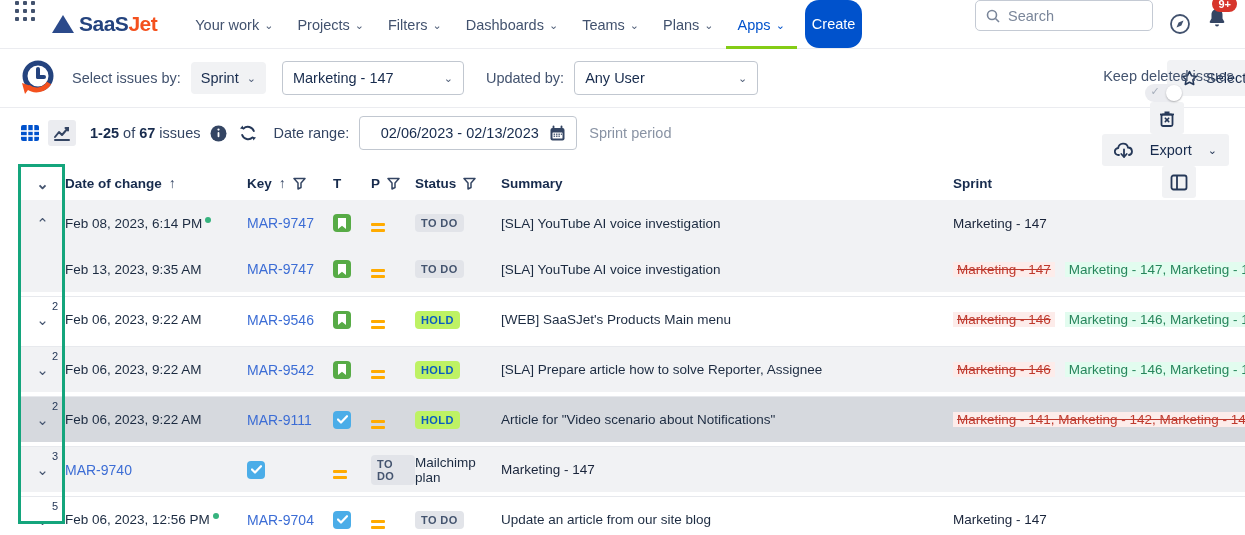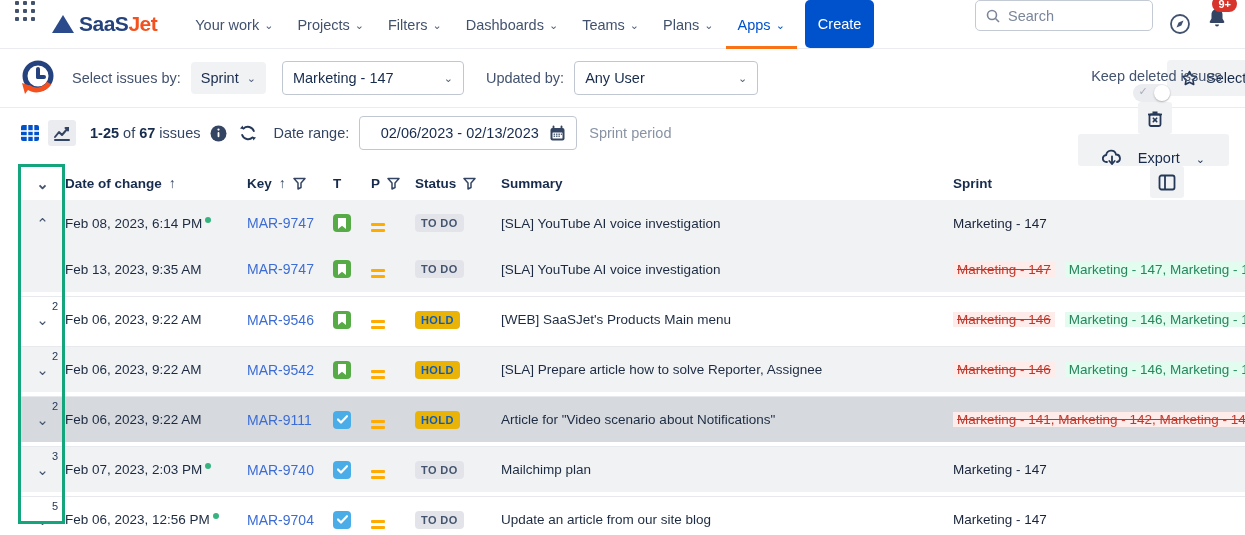--- a/index.html
+++ b/index.html
@@ -9,23 +9,23 @@
   .topnav{height:49px;display:flex;padding:0 14px 0 14px;border-bottom:1px solid #ebecf0;background:#fff;}
   .appswitch{width:24px;height:24px;display:grid;grid-template-columns:repeat(3,6px);grid-template-rows:repeat(3,6px);gap:2px;place-content:center;margin-right:14px;cursor:pointer;}
   .appswitch i{width:4px;height:4px;border-radius:1px;background:#42526e;}
   .logo{display:flex;align-items:center;gap:5px;margin-right:26px;cursor:pointer;}
   .logo .tri{width:0;height:0;border-left:11px solid transparent;border-right:11px solid transparent;border-bottom:18px solid #2b4a8b;position:relative;}
   .logo .word{font-size:21px;font-weight:700;letter-spacing:-.5px;}
   .logo .w1{color:#24437e;}
   .logo .w2{color:#f4511e;}
   .nav-item{height:49px;display:flex;align-items:center;gap:5px;padding:0 12px;font-size:14.5px;color:#42526e;cursor:pointer;white-space:nowrap;}
   .nav-item .chev{font-size:11px;color:#505f79;transform:translateY(1px);}
-  .nav-item.active{color:#0052cc;border-bottom:3px solid #f97316;padding-top:3px;}
+  .nav-item.active{color:#0052cc;border-bottom:3px solid #84cc16;padding-top:3px;}
   .nav-item.active .chev{color:#0052cc;}
-  .create-btn{background:#0052cc;color:#fff;font-size:14.5px;font-weight:500;border:none;border-radius:5px;padding:7px 13px;margin-left:8px;cursor:pointer;}
+  .create-btn{background:#0052cc;color:#fff;font-size:14.5px;font-weight:500;border:none;border-radius:14px;padding:7px 7px;margin-left:8px;cursor:pointer;}
   .searchbox{margin-left:auto;display:flex;align-items:center;gap:8px;border:1px solid #c4cad4;border-radius:5px;height:31px;width:178px;padding:0 10px;color:#7a869a;}
   .searchbox input{border:none;outline:none;width:120px;font-size:14.5px;color:#42526e;background:transparent;}
   .searchbox input::placeholder{color:#7a869a;}
   .iconbtn{margin-left:16px;cursor:pointer;display:flex;align-items:center;}
   .bellwrap{position:relative;margin-left:14px;cursor:pointer;width:26px;height:30px;}
   .badge9{position:absolute;top:-4px;right:-6px;background:#d7352b;color:#fff;font-size:11px;font-weight:700;border-radius:9px;padding:2px 6px;z-index:2;}
 
   
   .filterbar{height:59px;display:flex;align-items:center;padding:0 0 0 16px;border-bottom:1px solid #ebecf0;}
   .applogo{margin-right:14px;}
@@ -50,21 +50,21 @@
   .dateinput{display:flex;align-items:center;border:1px solid #c1c7d0;border-radius:4px;height:34px;width:218px;padding:0 10px;cursor:pointer;}
   .dateinput .dval{flex:1;text-align:center;font-size:14.5px;color:#172b4d;}
   .sprintperiod{font-size:14.5px;color:#8993a4;margin-left:12px;}
   .right-tools{margin-left:auto;display:flex;align-items:center;flex-direction:column;}
   .keepdel{font-size:14.5px;color:#44546f;margin-right:10px;white-space:nowrap;}
   .toggle{width:38px;height:18px;background:#ebecf0;border-radius:10px;position:relative;margin-right:18px;cursor:pointer;}
   .toggle .tick{position:absolute;left:5px;top:1px;font-size:11px;color:#a5adba;}
   .toggle .knob{position:absolute;right:1px;top:1px;width:16px;height:16px;border-radius:50%;background:#fff;box-shadow:0 1px 2px rgba(0,0,0,.25);}
   .tbtn{background:#f1f2f4;border:none;border-radius:3px;height:32px;display:flex;align-items:center;justify-content:center;cursor:pointer;color:#253858;}
   .tbtn.sq{width:34px;margin-right:12px;}
-  .tbtn.export{padding:0 24px;gap:16px;font-size:14.5px;color:#172b4d;margin-right:16px;align-items:flex-end;}
+  .tbtn.export{padding:0 12px;gap:16px;font-size:14.5px;color:#172b4d;margin-right:16px;}
   .tbtn.cols{width:34px;margin-right:-12px;}
 
   
   .tablewrap{position:relative;padding:8px 0 0 20px;}
   .tgrid{display:grid;grid-template-columns:45px 182px 86px 38px 44px 86px 452px 1fr;align-items:center;}
   .thead{height:34px;font-size:13.5px;color:#172b4d;font-weight:700;}
   .th{display:flex;align-items:center;gap:7px;}
   .th .sort{font-size:14px;color:#344563;font-weight:400;}
   .c-exp{justify-self:center;position:relative;width:100%;height:100%;display:flex;align-items:center;justify-content:center;}
   .tr{height:46px;font-size:13.5px;color:#1c2b41;cursor:pointer;}
@@ -76,21 +76,21 @@
   .expcount{position:absolute;top:3px;right:7px;font-size:11px;color:#253858;}
   .newdot{display:inline-block;width:6px;height:6px;border-radius:50%;background:#36b37e;vertical-align:top;margin:1px 0 0 3px;}
   .keylink{color:#3c6dd5;text-decoration:none;font-size:14px;}
   .typeicon{width:18px;height:18px;border-radius:4px;display:flex;align-items:center;justify-content:center;}
   .typeicon.story{background:#57ab46;}
   .typeicon.task{background:#4bade8;}
   .pri{display:inline-flex;flex-direction:column;gap:3px;}
   .pri i{width:14px;height:3px;border-radius:1px;background:#ffab00;}
   .statusbadge{display:inline-block;font-size:11px;font-weight:700;letter-spacing:.4px;padding:3px 6px;border-radius:4px;}
   .statusbadge.todo{background:#e2e4e9;color:#44546f;}
-  .statusbadge.hold{background:#eab308;color:#0a5cc2;text-align:right;}
+  .statusbadge.hold{background:#bef264;color:#0a5cc2;text-align:right;}
   .c-sprint{white-space:nowrap;overflow:hidden;}
   .spr-cur{color:#19243a;}
   .spr-rem{color:#bf3a2e;background:#fdecea;text-decoration:line-through;padding:2px 4px;border-radius:2px;}
   .spr-add{color:#27865c;background:#e2fcef;padding:2px 4px;border-radius:2px;margin-left:10px;}
   .annotation-box{position:absolute;left:18px;top:6px;width:47px;height:360px;border:3px solid #14a57c;pointer-events:none;z-index:5;}
   svg{display:block;}
 </style>
 </head>
 <body>
 
@@ -439,21 +439,20 @@
           </span></div>
         <div><span class="statusbadge hold">HOLD</span></div>
         <div>Article for "Video scenario about Notifications"</div>
         <div class="c-sprint"><span class="spr-rem">Marketing - 141, Marketing - 142, Marketing - 143, Ma</span></div>
       </div>
       <div class="tgrid tr bg-gray gap">
         <div class="c-exp">
           <span class="expchev">⌄</span>
           <span class="expcount">3</span>
         </div>
-        <div><span>Feb 07, 2023, 2:03 PM</span><span class="newdot"></span></div>
         <div><a class="keylink" href="#">MAR-9740</a></div>
         <div>
           <span class="typeicon task">
             <svg width="11" height="9" viewBox="0 0 11 9">
               <path d="M1 4.5 L4 7.5 L10 1.2" fill="none" stroke="#fff" stroke-width="2.2" stroke-linecap="round" stroke-linejoin="round"></path>
             </svg>
           </span>
         </div>
         <div><span class="pri">
             <i></i>

